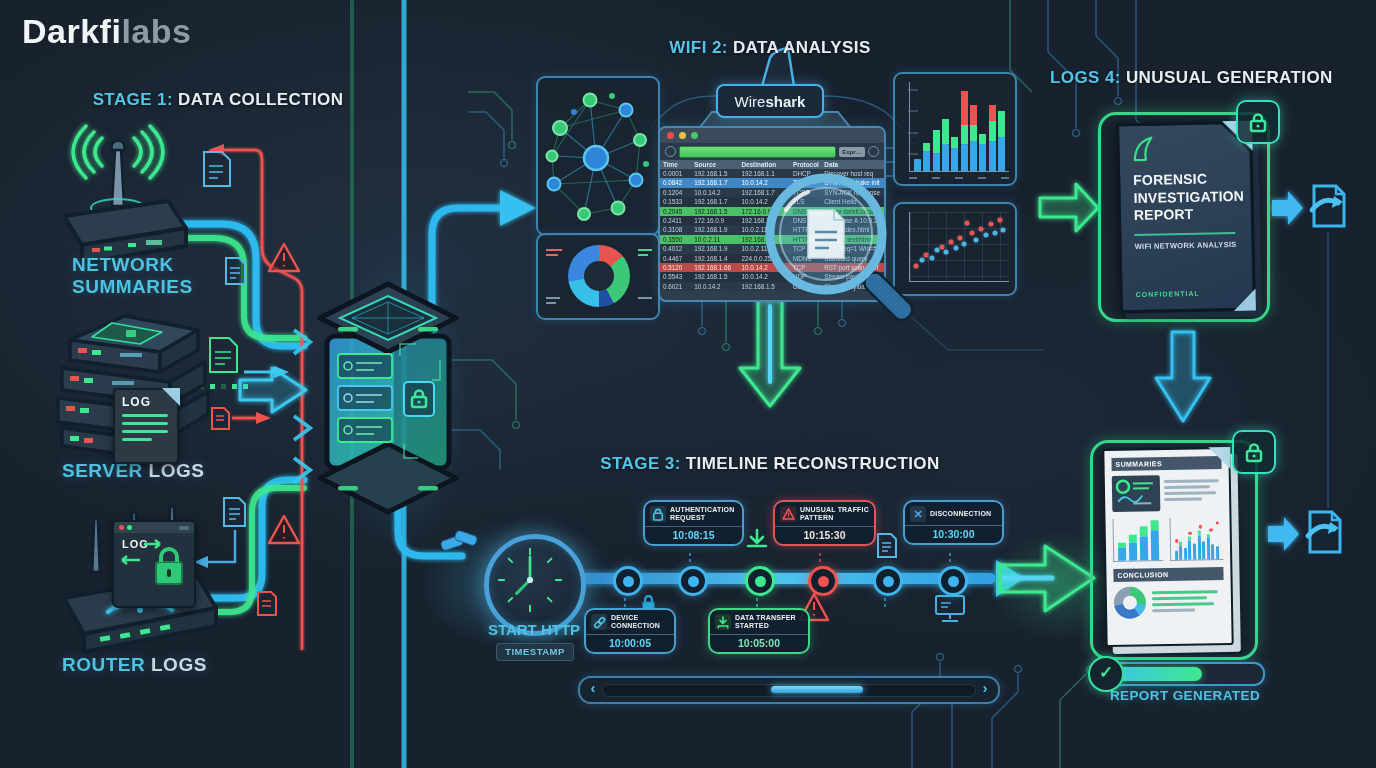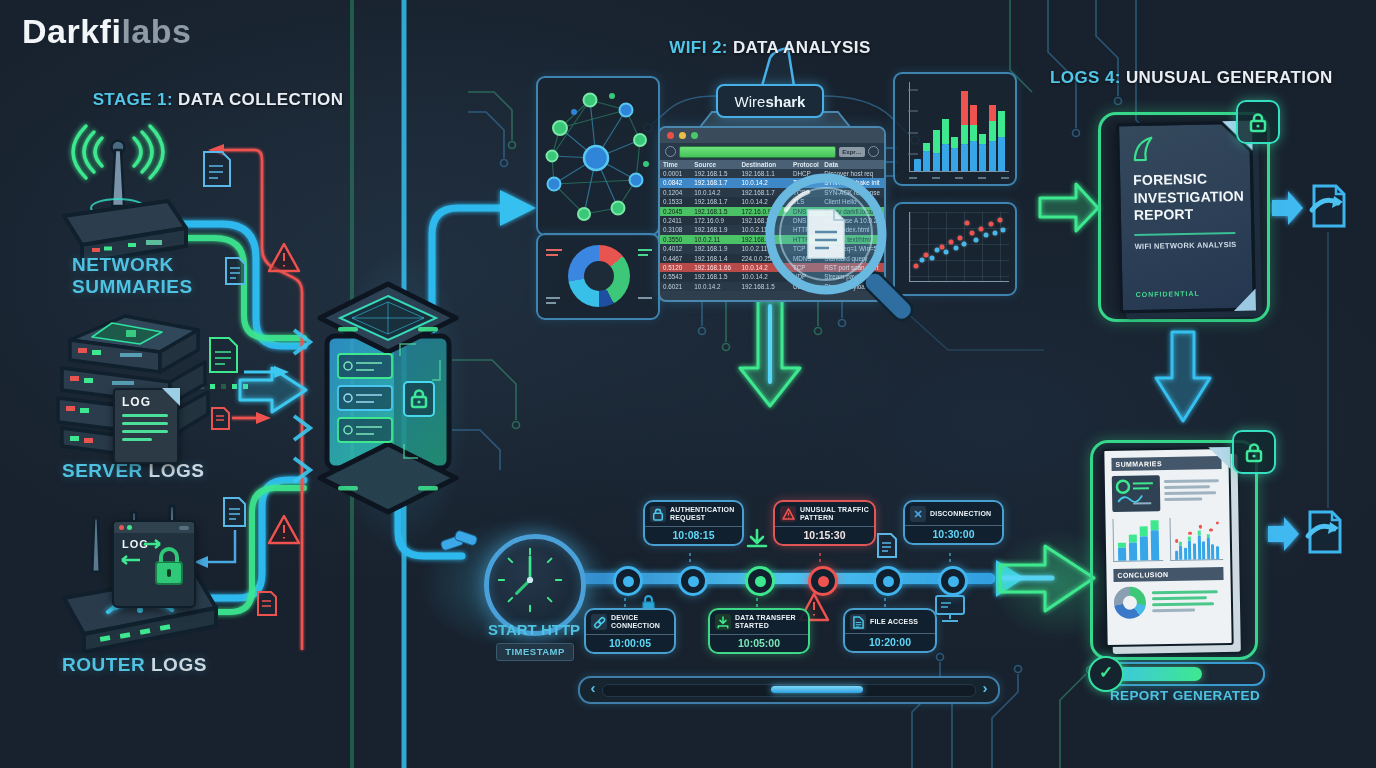--- a/index.html
+++ b/index.html
@@ -469,20 +469,23 @@
   <div class="abs logo">
     <span>Darkfi</span><span class="lt2">labs</span>
   </div>
 
   <div class="abs stage-title" style="left:88px;top:90px;width:260px;">
     <span class="cy">STAGE 1:</span> <span>DATA COLLECTION</span>
   </div>
   <div class="abs stage-title" style="left:570px;top:38px;width:400px;">
     <span class="cy">WIFI 2:</span> <span>DATA ANALYSIS</span>
   </div>
+  <div class="abs stage-title" style="left:590px;top:454px;width:360px;">
+    <span class="cy">STAGE 3:</span> <span>TIMELINE RECONSTRUCTION</span>
+  </div>
   <div class="abs stage-title" style="left:1050px;top:68px;width:270px;">
     <span class="cy">LOGS 4:</span> <span>UNUSUAL GENERATION</span>
   </div>
 
   <div class="abs src-label" style="left:72px;top:254px;">
     <div>NETWORK</div>
     <div class="w2c">SUMMARIES</div>
   </div>
   <div class="abs src-label" style="left:62px;top:460px;">
     <span>SERVER</span> <span class="w2">LOGS</span>
@@ -866,32 +869,20 @@
       <span class="co-ic" style="background:#1c3a2c;">
         <svg width="12" height="13" viewBox="0 0 14 15" fill="none" stroke="#3ee88f" stroke-width="1.8" stroke-linecap="round">
             <path d="M7,1 V8 M3.5,5 L7,8.5 L10.5,5"></path>
             <path d="M1.5,11.5 h11 M1.5,11.5 v2 M12.5,11.5 v2"></path>
           </svg>
       </span>
       <span class="co-title">DATA TRANSFER STARTED</span>
     </div>
     <div class="co-time">10:05:00</div>
   </div>
-  <div class="callout abs" style="left:843px;top:608px;width:90px;">
-    <div class="co-head">
-      <span class="co-ic">
-        <svg width="11" height="13" viewBox="0 0 12 14" fill="none" stroke="#48c8e8" stroke-width="1.6">
-            <path d="M1,1 h6 l4,4 v8 h-10 z"></path>
-            <path d="M3,7 h6 M3,9.5 h6 M3,12 h4" stroke-width="1.2"></path>
-          </svg>
-      </span>
-      <span class="co-title">FILE ACCESS</span>
-    </div>
-    <div class="co-time">10:20:00</div>
-  </div>
 
   <div class="abs start-time">START HTTP</div>
   <div class="abs ts-badge">TIMESTAMP</div>
 
   <div class="abs scrollbar">
     <span class="sb-chev" style="left:3px;">‹</span>
     <span class="sb-chev" style="right:3px;">›</span>
     <div class="sb-track">
       <div class="sb-thumb"></div>
     </div>

